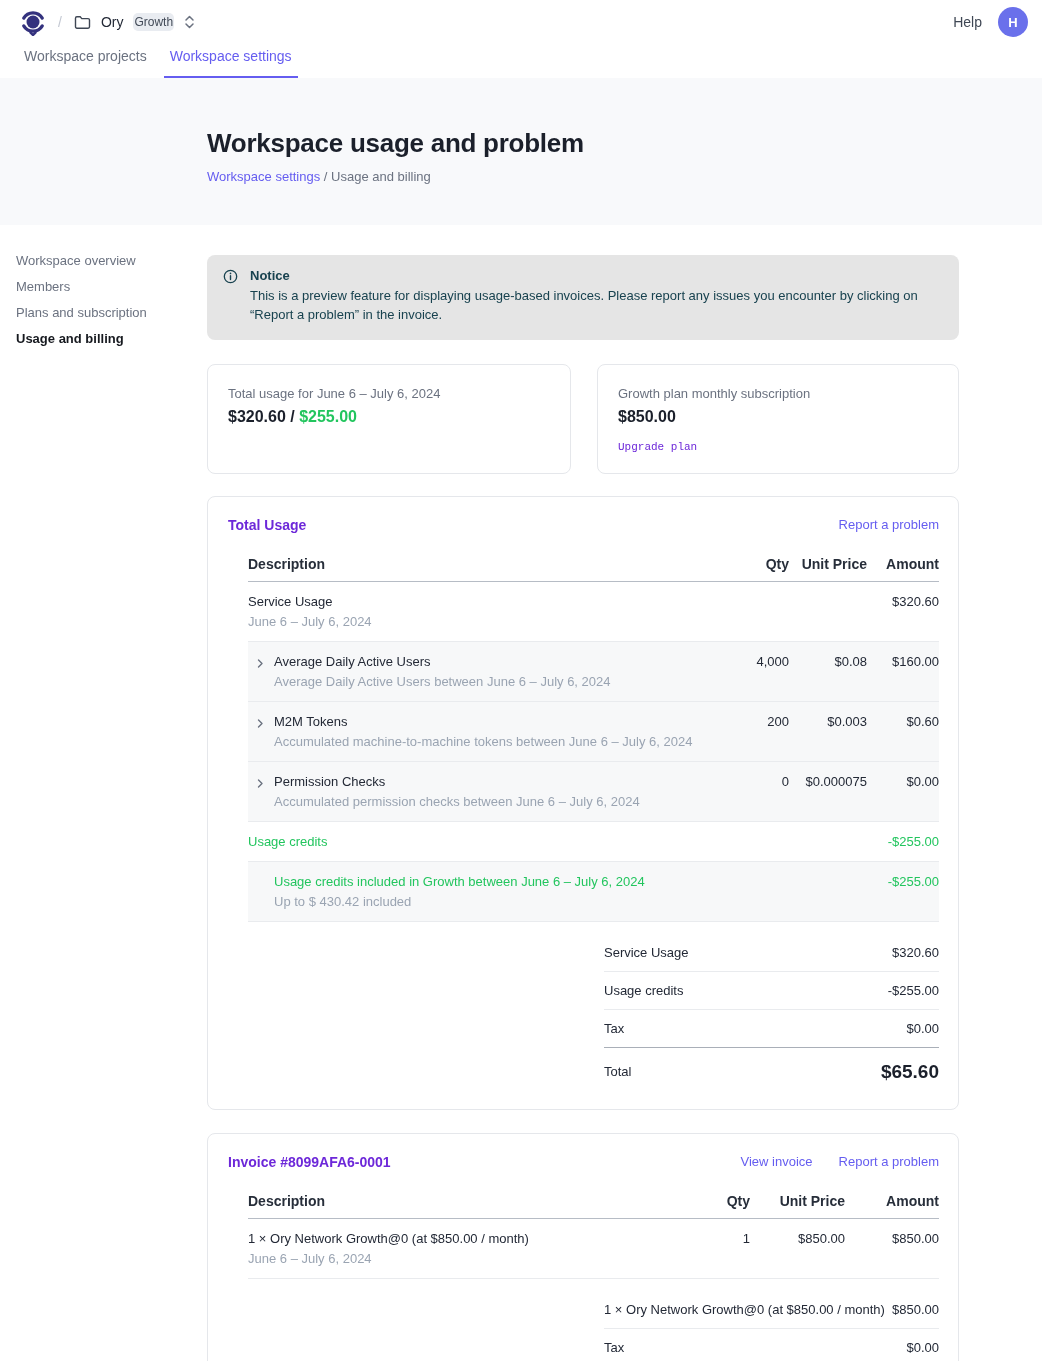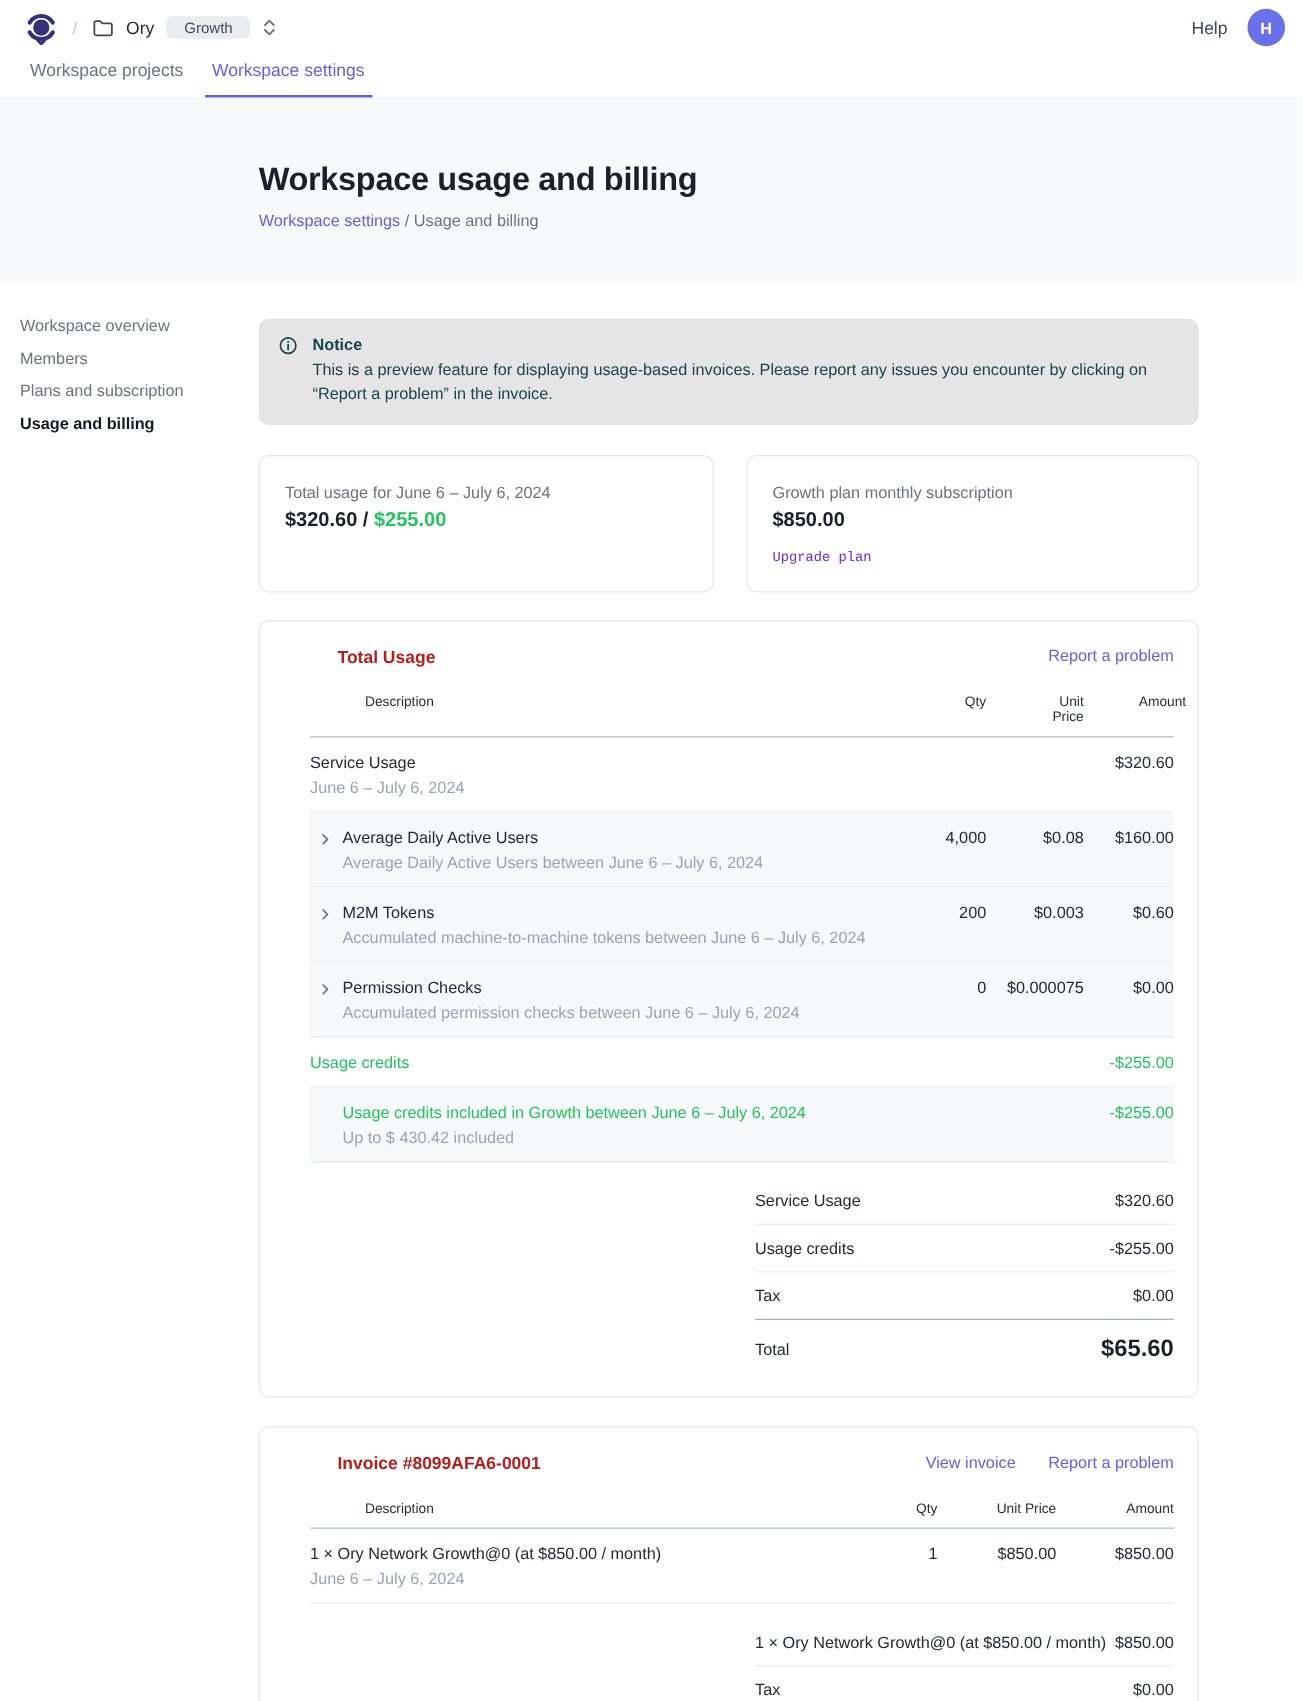--- a/index.html
+++ b/index.html
@@ -16,21 +16,21 @@
     height:44px; display:flex; align-items:center;
     justify-content:space-between; padding:0 14px 0 20px; background:#fff;
   }
   .topbar-left { display:flex; align-items:center; gap:10px; }
   .logo-svg { display:block; }
   .crumb-slash { color:#c3c8d2; font-size:14px; margin:0 2px; }
   .folder-icon { display:flex; align-items:center; }
   .ws-name { font-size:14px; color:#232936; font-weight:500; }
   .plan-badge {
     background:#e9ecf1; color:#424a57; font-size:12px;
-    padding:2px 14px; border-radius:5px; font-weight:500;
+    padding:2px 1px; border-radius:5px; font-weight:500;
   }
   .updown-icon { display:flex; align-items:center; cursor:pointer; }
   .topbar-right { display:flex; align-items:center; gap:16px; }
   .help-link { color:#3f4754; font-size:14px; cursor:pointer; }
   .avatar {
     width:30px; height:30px; border-radius:50%; background:#6a70eb;
     color:#fff; font-size:13px; font-weight:600;
     display:flex; align-items:center; justify-content:center; cursor:pointer;
   }
 
@@ -77,32 +77,32 @@
   .stat-value .accent { color:#22c55e; }
   .stat-link { display:inline-block; margin-top:15px; color:#6d28d9; font-size:11px; cursor:pointer;font-family:Liberation Mono, monospace; }
 
   
   .big-card {
     border:1px solid #e5e7eb; border-radius:8px; background:#fff;
     margin-top:22px; padding:20px 19px 22px 20px;
   }
   .big-card.second { margin-top:23px; }
   .card-head { display:flex; justify-content:space-between; align-items:center; }
-  .card-title { font-size:14px; font-weight:700; color:#b91c1c;margin-left:42px; }
+  .card-title { font-size:14px; font-weight:700; color:#6d28d9; }
   .card-links { display:flex; gap:26px; }
   .card-link { color:#655df0; font-size:13px; cursor:pointer; }
 
   .table { margin:17px 0 0 20px; }
   .t-head, .t-row {
     display:grid; align-items:start;
   }
   .g-usage { grid-template-columns:1fr 80px 78px 72px; }
   .g-invoice { grid-template-columns:1fr 80px 95px 94px; }
   .t-head { padding:6px 0 9px 0; border-bottom:1px solid #b6bcc5; }
-  .t-head .col { font-size:11px; font-weight:400; color:#272e3a;margin-left:44px; }
+  .t-head .col { font-size:14px; font-weight:700; color:#272e3a; }
   .col.num, .cell.num { text-align:right; }
   .t-row { padding:12px 0; border-bottom:1px solid #e9ebee; }
   .t-row.shade { background:#f7f8f9; }
   .t-row .cell { font-size:13px; color:#232936; }
   .desc-title { font-size:13px; color:#232936; }
   .desc-sub { font-size:13px; color:#9aa4b2; margin-top:5px; }
   .desc-wrap { position:relative; padding-right:12px; }
   .desc-wrap.indent { padding-left:26px; }
   .chev {
     position:absolute; left:7px; top:4px; cursor:pointer; display:flex;
@@ -153,21 +153,21 @@
     <div class="avatar">H</div>
   </div>
 </header>
 
 <nav class="tabs">
   <div class="tab">Workspace projects</div>
   <div class="tab active">Workspace settings</div>
 </nav>
 
 <section class="hero">
-  <h1>Workspace usage and billing</h1>
+  <h1>Workspace usage and problem</h1>
   <div class="breadcrumb">
     <a>Workspace settings</a><span> / </span><span>Usage and billing</span>
   </div>
 </section>
 
 <div class="main">
   <aside class="sidebar">
     <div class="side-item">Workspace overview</div>
     <div class="side-item">Members</div>
     <div class="side-item">Plans and subscription</div>

